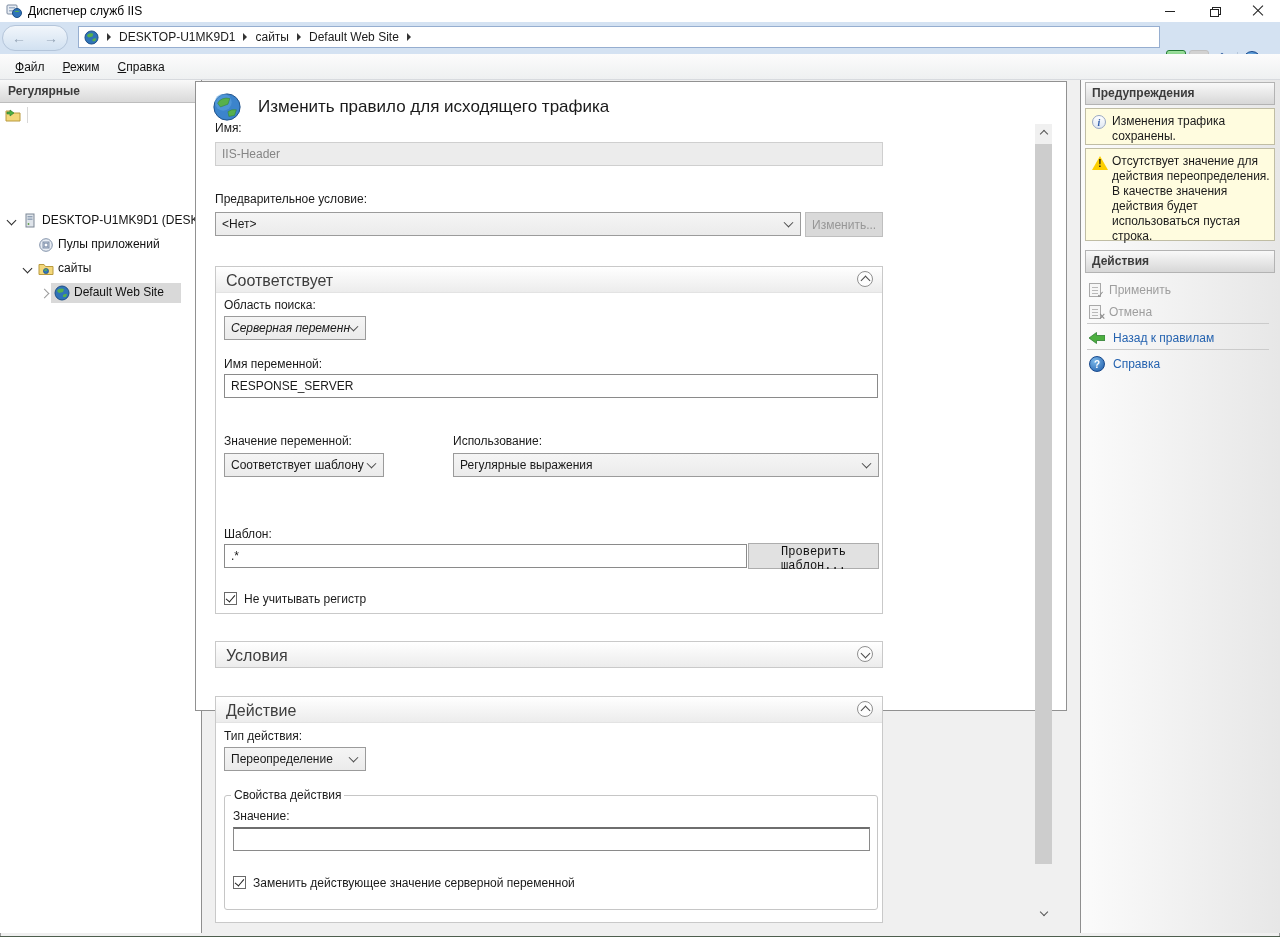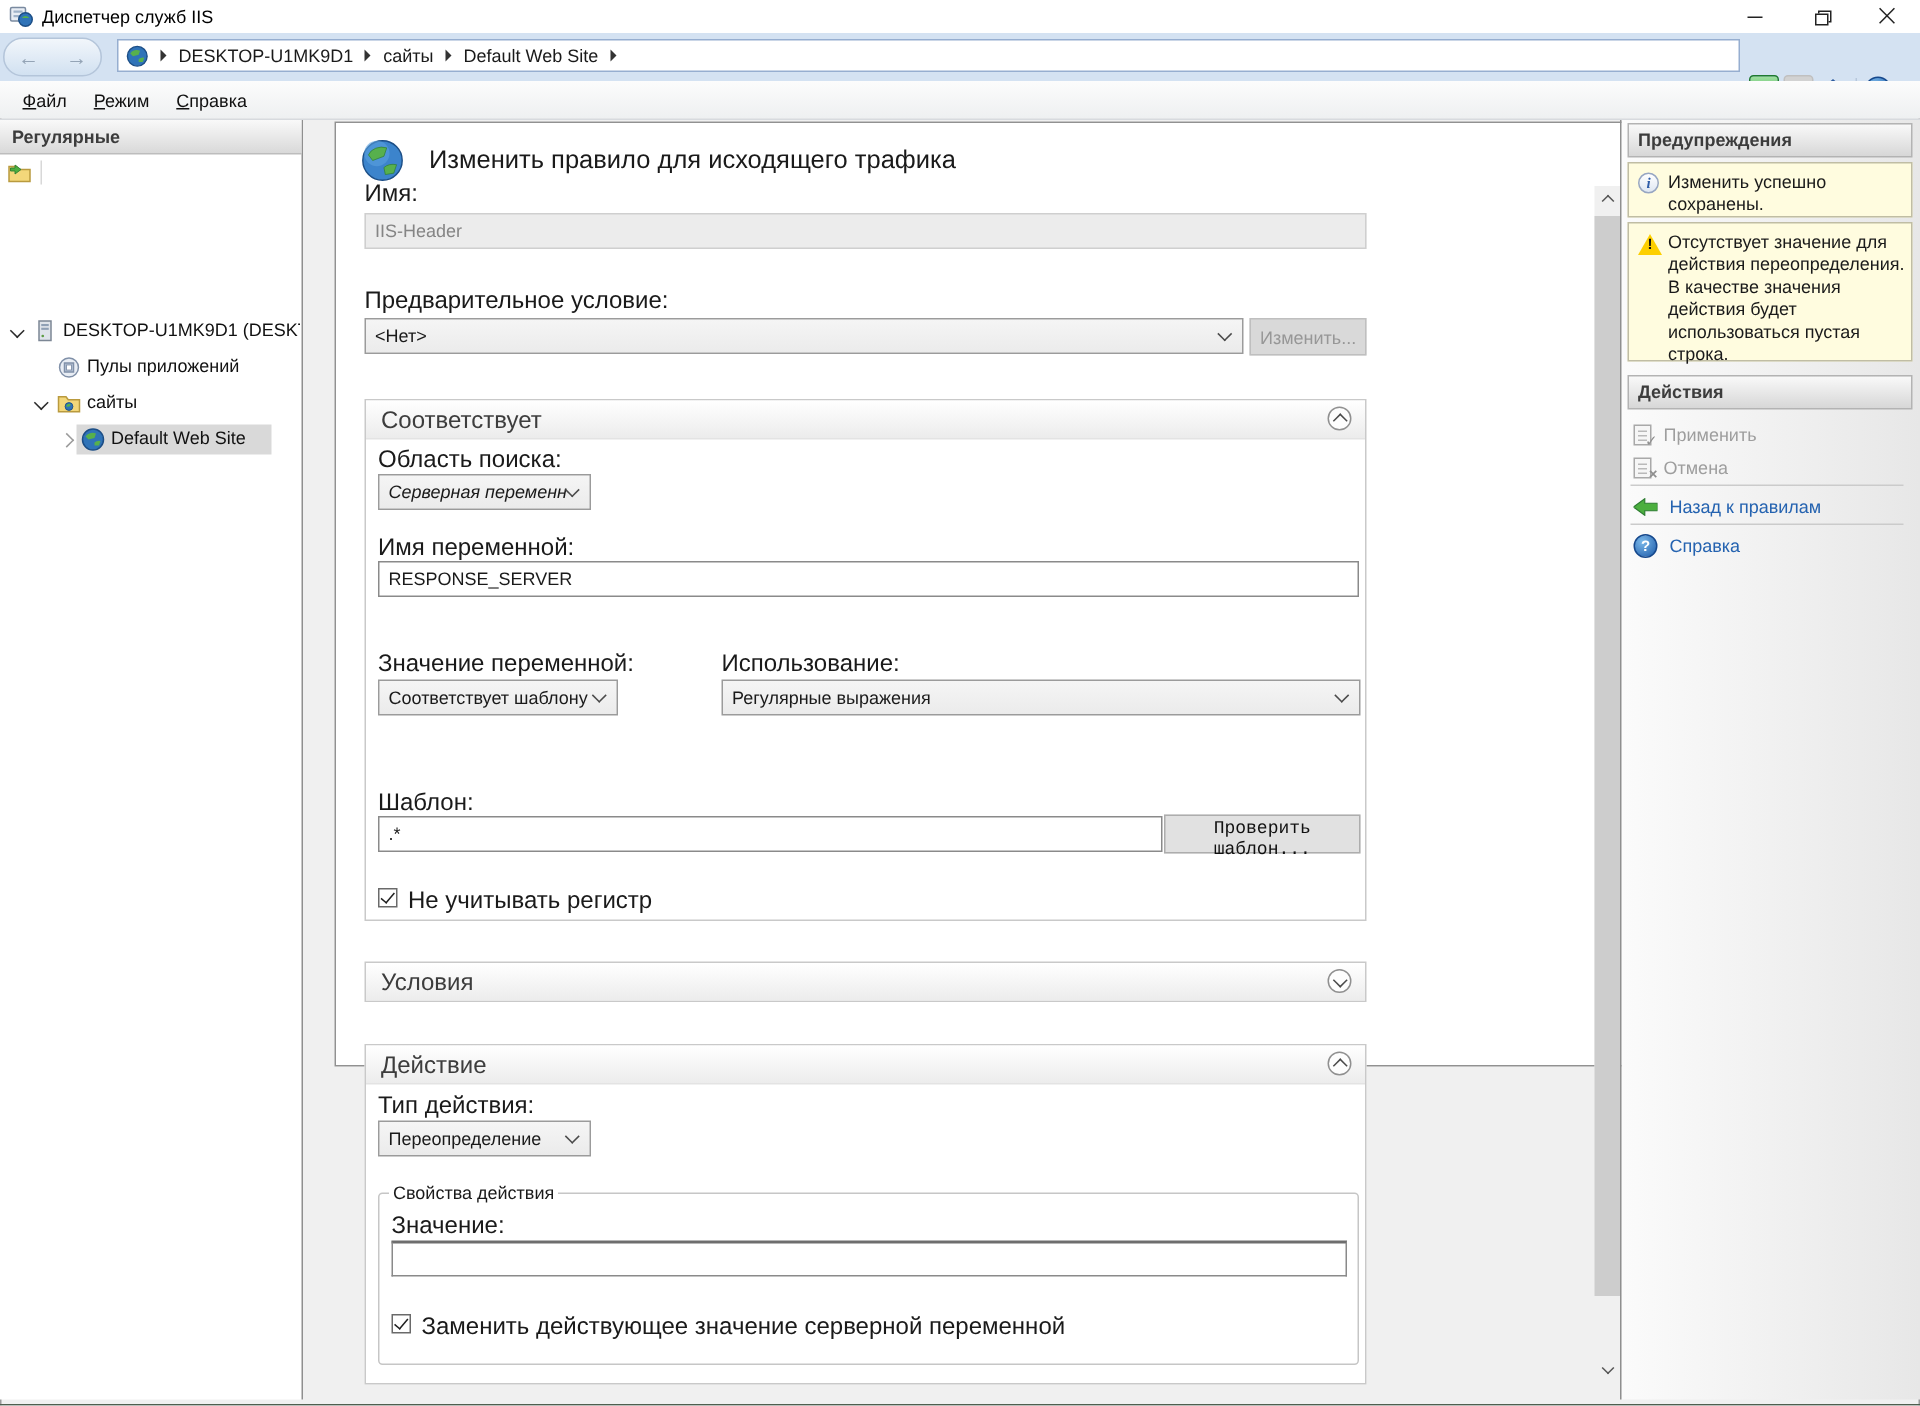--- a/index.html
+++ b/index.html
@@ -48,24 +48,24 @@
   #sb-conn-icon{position:absolute;left:5px;top:4px;width:16px;height:16px;}
   #sb-tb-sep{position:absolute;left:27px;top:4px;width:1px;height:16px;background:#d8d8d8;}
   .tree-row{position:absolute;left:0;width:202px;height:22px;font-size:12px;color:#111;}
   .tree-label{position:absolute;top:3px;white-space:nowrap;overflow:hidden;}
   .tw{position:absolute;width:6px;height:6px;border-right:1.5px solid #2b2b2b;border-bottom:1.5px solid #2b2b2b;}
   .tw-open{transform:rotate(45deg);top:7px;}
   .tw-closed{border-color:#9b9b9b;transform:rotate(-45deg);top:8px;}
   .tree-ico{position:absolute;top:3px;width:16px;height:16px;}
   #row-site .sel{position:absolute;left:51px;top:1px;width:130px;height:20px;background:#d9d9d9;}
   
-  #main{position:absolute;left:223px;top:81px;width:872px;height:630px;background:#fff;border:1px solid #919191;box-sizing:border-box;}
+  #main{position:absolute;left:195px;top:81px;width:872px;height:630px;background:#fff;border:1px solid #919191;box-sizing:border-box;}
   #rule-globe{position:absolute;left:16px;top:10px;width:30px;height:30px;}
   #main-title{position:absolute;left:62px;top:15px;font-size:17px;color:#1a1a1a;}
-  .lbl{position:absolute;font-size:16px;color:#1a1a1a;white-space:nowrap;}
+  .lbl{position:absolute;font-size:12px;color:#1a1a1a;white-space:nowrap;}
   .txt{position:absolute;box-sizing:border-box;border:1px solid #8a8a8a;background:#fff;font-family:"Liberation Sans",sans-serif;
        font-size:12px;color:#1a1a1a;padding:0 6px;height:24px;}
   .txt:disabled{background:#ececec;border:1px solid #cfcfcf;color:#858585;}
   .dd{position:absolute;box-sizing:border-box;border:1px solid #9b9b9b;background:linear-gradient(#f5f5f5,#ebebeb);
       height:24px;font-size:12px;color:#1a1a1a;display:flex;align-items:center;padding-left:6px;overflow:hidden;white-space:nowrap;}
   .dd .chev{position:absolute;right:8px;top:50%;width:6px;height:6px;border-right:1.5px solid #4a4a4a;border-bottom:1.5px solid #4a4a4a;
             transform:translateY(-70%) rotate(45deg);}
   .btn{position:absolute;box-sizing:border-box;border:1px solid #adadad;background:#e1e1e1;font-family:"Liberation Sans",sans-serif;
        font-size:12px;color:#111;text-align:center;}
   .btn.disabled{background:#d9d9d9;border-color:#bfbfbf;color:#979797;}
@@ -319,21 +319,21 @@
           <span class="sb-chev sb-chev-down"></span>
         </div>
     </div>
   </div>
 
   <div id="right">
     <div class="rp-header" style="top:2px;">Предупреждения</div>
 
     <div class="alert" style="top:28px;height:37px;">
       <span class="info-ico">i</span>
-      <span class="alert-text">Изменить успешно сохранены.</span>
+      <span class="alert-text">Изменения трафика сохранены.</span>
     </div>
     <div class="alert" style="top:68px;height:93px;">
       <span class="warn-ico">
           <span class="warn-tri"></span>
           <span class="warn-bang">!</span>
         </span>
       <span class="alert-text">Отсутствует значение для действия переопределения. В качестве значения действия будет использоваться пустая строка.</span>
     </div>
 
     <div class="rp-header" style="top:170px;">Действия</div>

